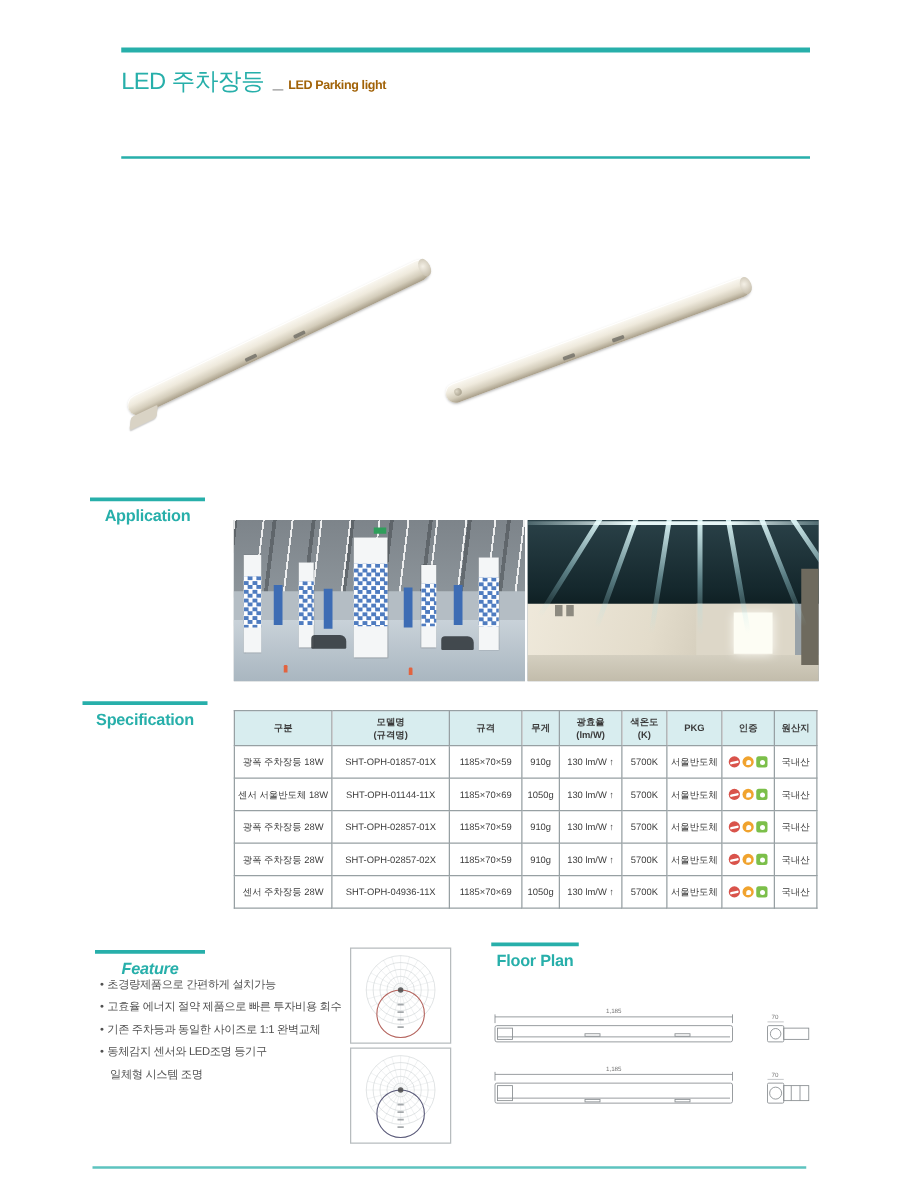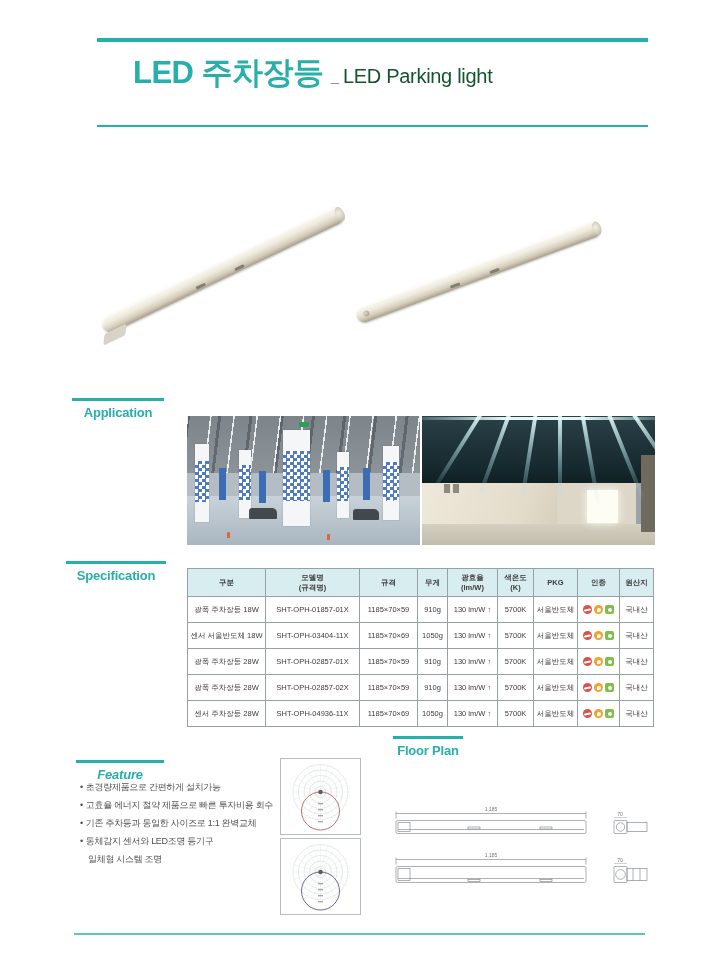--- a/index.html
+++ b/index.html
@@ -2,23 +2,23 @@
 <html style="--accent: #27AFAA; --table-header-bg: #D8EDEF;"><head>
 <meta charset="utf-8">
 <style>
   html,body{margin:0;padding:0;background:#ffffff;}
   .page{position:relative;width:720px;height:960px;background:#fff;overflow:hidden;
         font-family:"Liberation Sans","DejaVu Sans",sans-serif;}
 
   
   .top-rule{position:absolute;left:97px;top:38px;width:551px;height:4px;background:var(--accent,#27AFAA);}
   .title-row{position:absolute;left:97px;top:52px;width:551px;white-space:nowrap;}
-  .title-ko{font-size:31px;font-weight:700;color:var(--accent,#27AFAA);letter-spacing:-0.5px;margin-left:36px;}
+  .title-ko{font-size:19px;font-weight:400;color:var(--accent,#27AFAA);letter-spacing:-0.5px;}
   .title-sep{font-size:15px;font-weight:700;color:#4a4a4a;margin:0 4px 0 7px;vertical-align:1px;}
-  .title-en{font-size:20px;font-weight:400;color:#14532d;letter-spacing:-0.3px;}
+  .title-en{font-size:10px;font-weight:700;color:#a16207;letter-spacing:-0.3px;}
   .sub-rule{position:absolute;left:97px;top:125px;width:551px;height:2px;background:var(--accent,#27AFAA);}
   .bottom-rule{position:absolute;left:74px;top:933px;width:571px;height:2px;background:var(--accent,#27AFAA);opacity:.75;}
 
   
   .tube{position:absolute;border-radius:9px;
         background:linear-gradient(to bottom,#fbf9f3 0%,#efeadd 38%,#d4cdbb 72%,#a89e89 100%);
         box-shadow:0 1px 2px rgba(0,0,0,.25), inset 0 1px 0 rgba(255,255,255,.9);}
   .tube-1{left:103px;top:319px;width:266px;height:17px;transform:rotate(-25.6deg);transform-origin:left center;}
   .tube-2{left:357px;top:309px;width:259px;height:16px;transform:rotate(-20.3deg);transform-origin:left center;}
   .tube .cap{position:absolute;right:-1px;top:1px;width:9px;height:calc(100% - 2px);border-radius:50%;
@@ -29,21 +29,21 @@
                 background:radial-gradient(circle at 35% 35%,#ded8c8,#9a927e);}
   .tube .base{position:absolute;left:-4px;bottom:-7px;width:24px;height:9px;background:#d9d3c5;
               transform:skewX(-32deg);border-radius:2px;box-shadow:0 1px 1px rgba(0,0,0,.2);}
 
   
   .side-label{position:absolute;border-top:3px solid var(--accent,#27AFAA);text-align:center;
               padding-top:4px;font-size:13px;font-weight:700;color:var(--accent,#27AFAA);letter-spacing:-0.2px;}
   .lbl-application{left:72px;top:398px;width:92px;}
   .lbl-specification{left:66px;top:561px;width:100px;}
   .lbl-feature{left:76px;top:760px;width:88px;font-style:italic;}
-  .lbl-floorplan{left:393px;top:736px;width:70px;}
+  .lbl-floorplan{left:393px;top:754px;width:70px;}
 
   
   .photo{position:absolute;top:416px;width:233px;height:129px;overflow:hidden;background:#9aa3a9;}
   .photo-left{left:187px;} .photo-right{left:422px;}
   .pl-ceiling{position:absolute;left:0;top:0;width:100%;height:48%;
       background:
         repeating-linear-gradient(97deg, rgba(255,255,255,.85) 0 1.5px, rgba(255,255,255,0) 1.5px 23px),
         repeating-linear-gradient(97deg, rgba(55,60,64,.45) 0 3px, rgba(55,60,64,0) 3px 31px),
         linear-gradient(#7d848a,#8d959b);}
   .pl-wall{position:absolute;left:0;top:44%;width:100%;height:22%;background:#b4bdc4;}
@@ -213,21 +213,21 @@
           <td>1185×70×59</td>
           <td>910g</td>
           <td>130 lm/W ↑</td>
           <td>5700K</td>
           <td>서울반도체</td>
           <td><span class="cert-wrap"><span class="cert-icon c0" style="background: rgb(217, 83, 75);"></span><span class="cert-icon c1" style="background: rgb(240, 163, 46);"></span><span class="cert-icon c2" style="background: rgb(124, 191, 74);"></span></span></td>
           <td>국내산</td>
         </tr>
         <tr>
           <td>센서 서울반도체 18W</td>
-          <td>SHT-OPH-03404-11X</td>
+          <td>SHT-OPH-01144-11X</td>
           <td>1185×70×69</td>
           <td>1050g</td>
           <td>130 lm/W ↑</td>
           <td>5700K</td>
           <td>서울반도체</td>
           <td><span class="cert-wrap"><span class="cert-icon c0" style="background: rgb(217, 83, 75);"></span><span class="cert-icon c1" style="background: rgb(240, 163, 46);"></span><span class="cert-icon c2" style="background: rgb(124, 191, 74);"></span></span></td>
           <td>국내산</td>
         </tr>
         <tr>
           <td>광폭 주차장등 28W</td>

